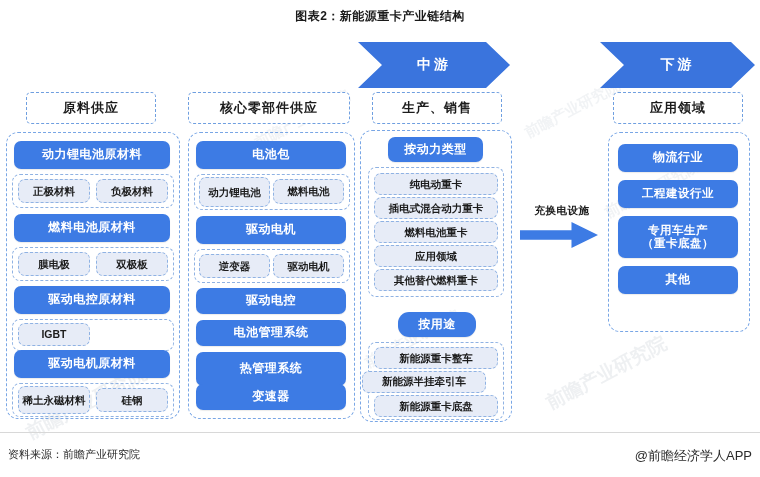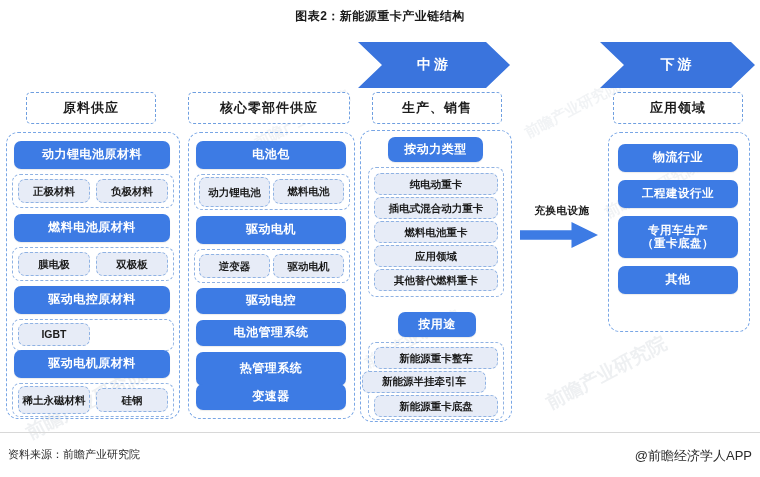--- a/index.html
+++ b/index.html
@@ -150,26 +150,26 @@
   <div class="lite" style="left:273px;top:254px;width:69px;height:22px;">驱动电机</div>
 
   <div class="blue" style="left:196px;top:288px;width:150px;height:26px;">驱动电控</div>
   <div class="blue" style="left:196px;top:320px;width:150px;height:26px;">电池管理系统</div>
   <div class="blue" style="left:196px;top:352px;width:150px;height:34px;">热管理系统</div>
   <div class="blue" style="left:196px;top:384px;width:150px;height:26px;">变速器</div>
 
   <div class="blue" style="left:388px;top:137px;width:95px;height:25px;">按动力类型</div>
   <div class="subgroup" style="left:368px;top:167px;width:134px;height:128px;"></div>
   <div class="lite" style="left:374px;top:173px;width:122px;height:20px;">纯电动重卡</div>
-  <div class="lite" style="left:374px;top:197px;width:122px;height:20px;">插电式混合动力重卡</div>
+  <div class="lite" style="left:374px;top:197px;width:122px;height:20px;border-radius:8px;">插电式混合动力重卡</div>
   <div class="lite" style="left:374px;top:221px;width:122px;height:20px;">燃料电池重卡</div>
   <div class="lite" style="left:374px;top:245px;width:122px;height:20px;">应用领域</div>
   <div class="lite" style="left:374px;top:269px;width:122px;height:20px;">其他替代燃料重卡</div>
 
-  <div class="blue" style="left:398px;top:312px;width:78px;height:25px;">按用途</div>
+  <div class="blue" style="left:398px;top:312px;width:78px;height:25px;border-radius:11px;">按用途</div>
   <div class="subgroup" style="left:368px;top:342px;width:134px;height:76px;"></div>
   <div class="lite" style="left:374px;top:347px;width:122px;height:20px;">新能源重卡整车</div>
   <div class="lite" style="left:362px;top:371px;width:122px;height:20px;font-family:Liberation Serif, serif;">新能源半挂牵引车</div>
   <div class="lite" style="left:374px;top:395px;width:122px;height:20px;">新能源重卡底盘</div>
 
   <div id="arrow-label">充换电设施</div>
   <div id="arrow-shape"></div>
 
   <div class="blue" style="left:618px;top:144px;width:120px;height:28px;">物流行业</div>
   <div class="blue sm" style="left:618px;top:180px;width:120px;height:28px;">工程建设行业</div>

